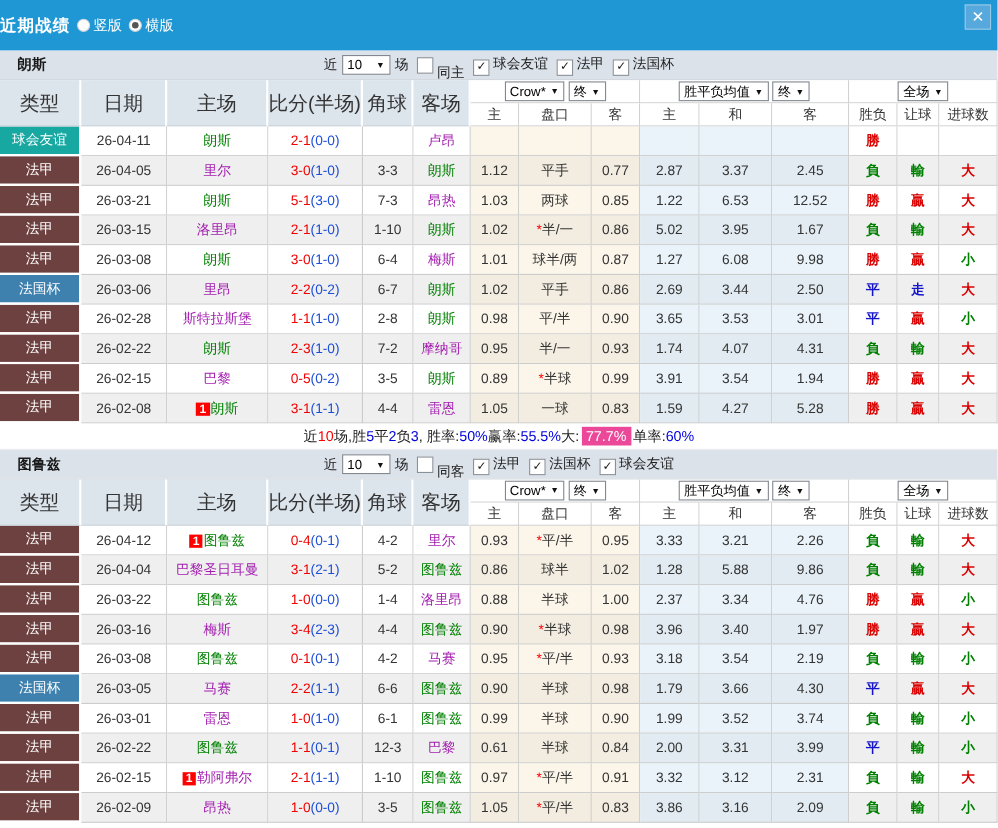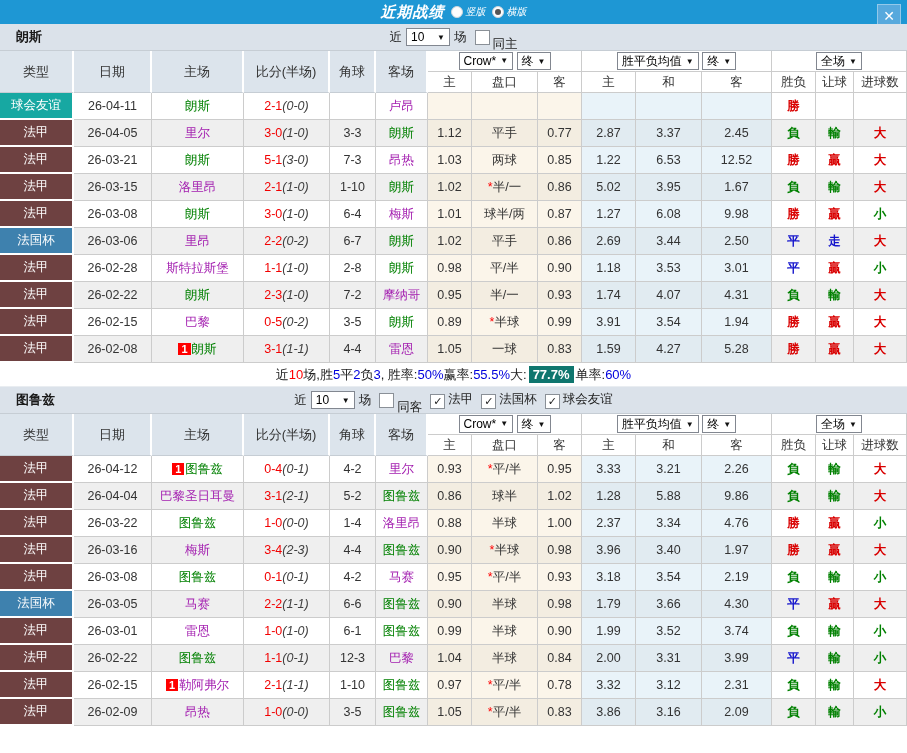--- a/index.html
+++ b/index.html
@@ -2,73 +2,73 @@
 <html><head>
 <meta charset="utf-8">
 <style>
   html,body{margin:0;padding:0;}
   body{
     width:907px;height:753px;overflow:hidden;background:#fff;
     font-family:"Liberation Sans","DejaVu Sans",sans-serif;
     -webkit-font-smoothing:antialiased;
   }
   
-  .titlebar{height:24px;background:#1e97d4;position:relative;display:flex;align-items:center;justify-content:center;color:#fff;font-style:italic;}
+  .titlebar{height:46px;background:#1e97d4;position:relative;display:flex;align-items:center;justify-content:flex-start;color:#fff;}
   .titlebar .title{font-size:15px;font-weight:bold;letter-spacing:1px;}
-  .radio-item{display:inline-flex;align-items:center;margin-left:6px;font-size:10px;cursor:pointer;}
+  .radio-item{display:inline-flex;align-items:center;margin-left:6px;font-size:13px;cursor:pointer;}
   .radio-dot{width:12px;height:12px;border-radius:50%;background:#fdfdfd;border:1px solid #cfd6dc;display:inline-block;position:relative;margin-right:3px;box-sizing:border-box;}
   .radio-dot.checked::after{content:"";position:absolute;left:2px;top:2px;right:2px;bottom:2px;border-radius:50%;background:#555;}
   .close-btn{position:absolute;right:6px;top:4px;width:22px;height:21px;background:#57a9dd;border:1px solid #93c9ea;color:#fff;font-size:14px;font-weight:bold;display:flex;align-items:center;justify-content:center;cursor:pointer;}
   
   .band{height:26px;background:#dbe2ea;position:relative;display:flex;align-items:center;}
   .band .team{position:absolute;left:16px;font-size:13px;font-weight:bold;color:#1a1a1a;}
   .band-center{width:100%;display:flex;align-items:center;justify-content:center;font-size:12.5px;color:#222;}
   .sel{display:inline-flex;align-items:center;justify-content:space-between;background:#fff;border:1px solid #828790;height:18px;padding:0 4px;font-size:12px;color:#000;box-sizing:border-box;cursor:pointer;}
   .sel .arr{font-size:8px;margin-left:4px;color:#111;}
   .sel-count{width:44px;margin:0 4px;}
   .cb{display:inline-block;width:13px;height:13px;line-height:12px;background:#fff;border:1px solid #8a9097;font-size:11px;text-align:center;color:#222;box-sizing:content-box;margin:0 2px 0 8px;vertical-align:-2px;cursor:pointer;}
   .cb-label{margin-left:1px;margin-top:15px;}
   
   table{border-collapse:separate;border-spacing:0;table-layout:fixed;width:907px;border-top:1px solid #c6cdd4;}
   th,td{overflow:hidden;white-space:nowrap;text-align:center;font-weight:normal;box-sizing:border-box;
         border-right:1px solid #ccc;border-bottom:1px solid #ccc;font-size:12.5px;color:#333;padding:0;}
   th{height:21px;}
   td{height:27px;}
-  th.hl{background:#dce4ec;color:#333;border-right:2px solid #fff;border-bottom:1px solid #c6cdd4;font-size:13px;}
+  th.hl{background:#dce4ec;color:#333;border-right:2px solid #fff;border-bottom:1px solid #c6cdd4;font-size:18px;}
   th.grp{background:#fff;}
   th.sub{background:#fff;color:#333;}
   tr.alt td{background:#efefef;}
   td{background:#fff;}
   td.c-odds{background:#fbf5ea;}
   tr.alt td.c-odds{background:#f3ede1;}
   td.c-avg{background:#e9f3f9;}
   tr.alt td.c-avg{background:#e1ebf1;}
   td.c-type{border-right:2px solid #fff;border-bottom:2px solid #fff;background:#fff;}
   tr.alt td.c-type{background:#fff;}
   .type-badge{display:flex;align-items:center;justify-content:center;height:100%;color:#fff;font-size:12.5px;}
   .type-badge.league{background:#6e4141;}
   .type-badge.cup{background:#3e81ae;}
   .type-badge.friendly{background:#17a8a2;}
   .team-name{color:#a21caf;}
   .team-name.subject{color:#008000;}
   .ft{color:#f20000;text-align:center;}
-  .ht{color:#404040;font-style:italic;}
+  .ht{color:#1d4ed8;}
   .red-badge{background:#f00;color:#fff;font-size:11px;font-weight:bold;padding:0 3px;margin-right:1px;}
   .red-badge:empty{display:none;}
   .star{color:#f00;}
   .star:empty{display:none;}
   .res-r{color:#d90000;font-weight:bold;}
   .res-g{color:#008000;font-weight:bold;}
   .res-b{color:#1414cc;font-weight:bold;}
   
   .summary{height:23px;background:#fff;display:flex;align-items:center;justify-content:center;font-size:13px;color:#222;border-bottom:1px solid #e9edf1;}
   .sg-k{color:#222;}
   .sg-r{color:#f00;}
   .sg-b{color:#0000dd;}
-  .sg-rb{background:#0f766e;color:#fff;font-weight:bold;padding:1px 4px;margin:0 2px;}
+  .sg-rb{background:#ec4899;color:#fff;font-weight:normal;padding:1px 4px;margin:0 2px;}
 </style>
 </head>
 <body>
 
 <div class="titlebar">
   <span class="title">近期战绩</span>
   <span class="radio-item">
     <span class="radio-dot"></span>
     <span>竖版</span>
   </span>
@@ -83,20 +83,21 @@
   <span class="team">朗斯</span>
   <span class="band-center">
     <span>近</span>
     <span class="sel sel-count">
         <span>10</span>
         <span class="arr">▼</span>
       </span>
     <span>场</span>
     <span class="cb"></span>
     <span class="cb-label">同主</span>
+    <span class="filters" id="filters1"><span class="cb checked">✓</span><span class="cb-label">球会友谊</span><span class="cb checked">✓</span><span class="cb-label">法甲</span><span class="cb checked">✓</span><span class="cb-label">法国杯</span></span>
   </span>
 </div>
 
 <table>
   <colgroup>
     <col style="width:74px">
       <col style="width:78px">
       <col style="width:92px">
       <col style="width:86px">
     <col style="width:46px">
@@ -278,21 +279,21 @@
           <span class="type-badge league">法甲</span>
         </td>
     <td class="c-date">26-02-28</td>
     <td class="c-home"><span class="team-name home-name">斯特拉斯堡</span></td>
     <td class="c-score"><span class="ft">1-1</span><span class="ht">(1-0)</span></td>
     <td class="c-corner">2-8</td>
     <td class="c-away"><span class="team-name away-name subject">朗斯</span></td>
     <td class="c-odds">0.98</td>
     <td class="c-odds"><span>平/半</span></td>
     <td class="c-odds">0.90</td>
-    <td class="c-avg">1.18</td>
+    <td class="c-avg">3.65</td>
     <td class="c-avg">3.53</td>
     <td class="c-avg">3.01</td>
     <td class="c-res res1 res-b">平</td>
     <td class="c-res res2 res-r">贏</td>
     <td class="c-res res3 res-g">小</td>
   </tr>
       <tr class="alt">
     <td class="c-type">
           <span class="type-badge league">法甲</span>
         </td>
@@ -587,42 +588,42 @@
   </tr>
       <tr class="alt">
     <td class="c-type">
           <span class="type-badge league">法甲</span>
         </td>
     <td class="c-date">26-02-22</td>
     <td class="c-home"><span class="team-name home-name subject">图鲁兹</span></td>
     <td class="c-score"><span class="ft">1-1</span><span class="ht">(0-1)</span></td>
     <td class="c-corner">12-3</td>
     <td class="c-away"><span class="team-name away-name">巴黎</span></td>
-    <td class="c-odds">1.04</td>
+    <td class="c-odds">0.61</td>
     <td class="c-odds"><span>半球</span></td>
     <td class="c-odds">0.84</td>
     <td class="c-avg">2.00</td>
     <td class="c-avg">3.31</td>
     <td class="c-avg">3.99</td>
     <td class="c-res res1 res-b">平</td>
     <td class="c-res res2 res-g">輸</td>
     <td class="c-res res3 res-g">小</td>
   </tr>
       <tr>
     <td class="c-type">
           <span class="type-badge league">法甲</span>
         </td>
     <td class="c-date">26-02-15</td>
     <td class="c-home"><span class="red-badge">1</span><span class="team-name home-name">勒阿弗尔</span></td>
     <td class="c-score"><span class="ft">2-1</span><span class="ht">(1-1)</span></td>
     <td class="c-corner">1-10</td>
     <td class="c-away"><span class="team-name away-name subject">图鲁兹</span></td>
     <td class="c-odds">0.97</td>
     <td class="c-odds"><span class="star">*</span><span>平/半</span></td>
-    <td class="c-odds">0.78</td>
+    <td class="c-odds">0.91</td>
     <td class="c-avg">3.32</td>
     <td class="c-avg">3.12</td>
     <td class="c-avg">2.31</td>
     <td class="c-res res1 res-g">負</td>
     <td class="c-res res2 res-g">輸</td>
     <td class="c-res res3 res-r">大</td>
   </tr>
       <tr class="alt">
     <td class="c-type">
           <span class="type-badge league">法甲</span>

